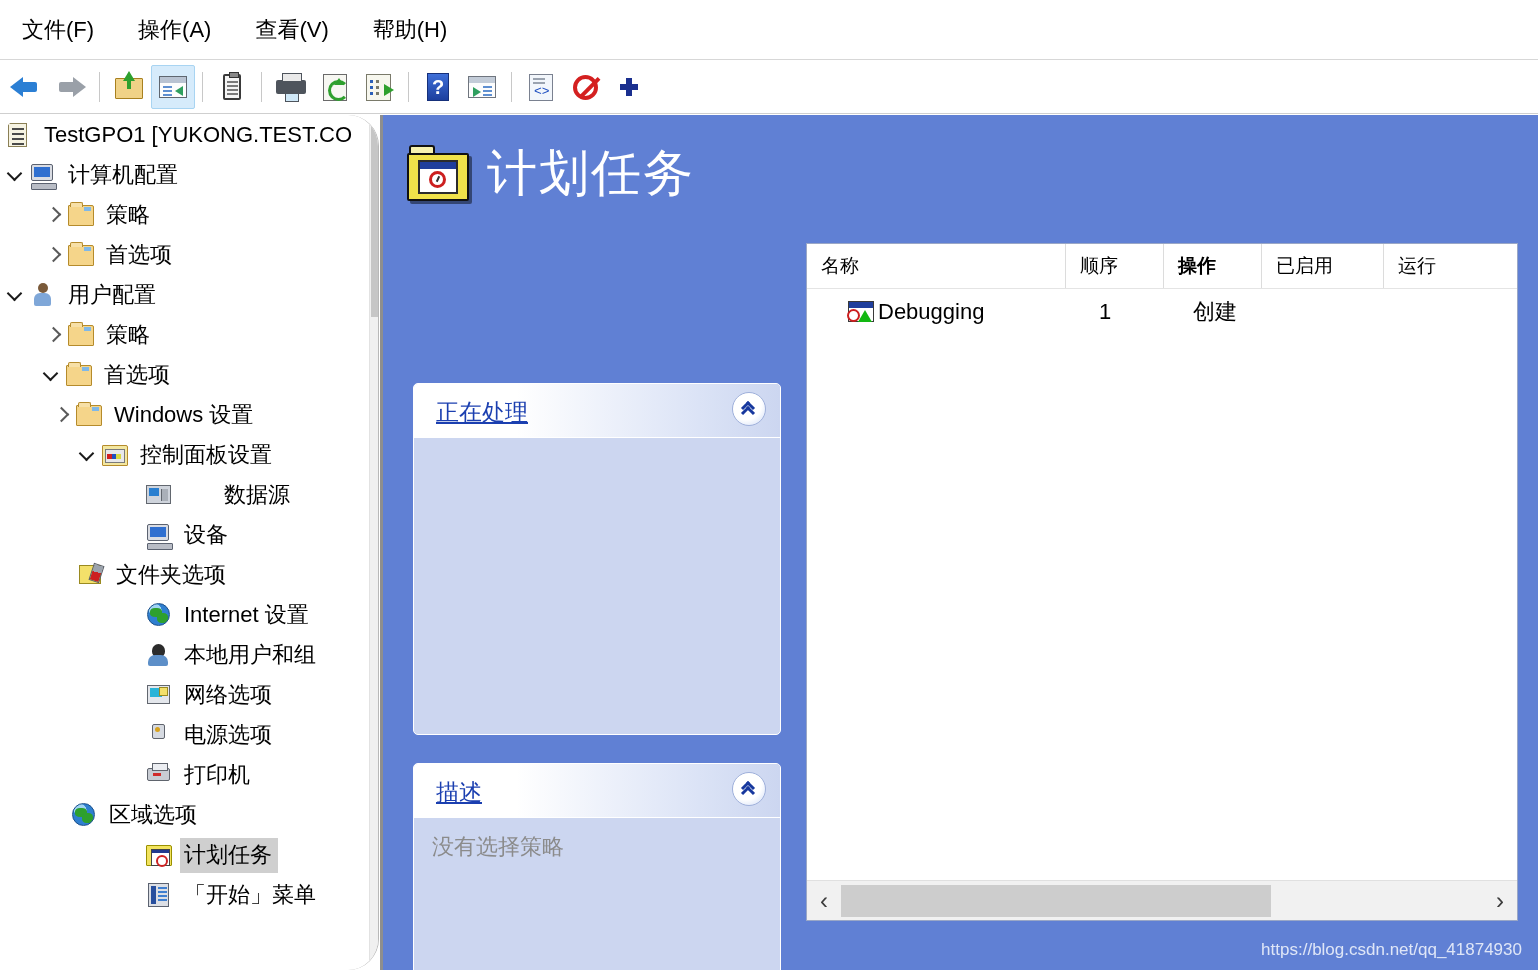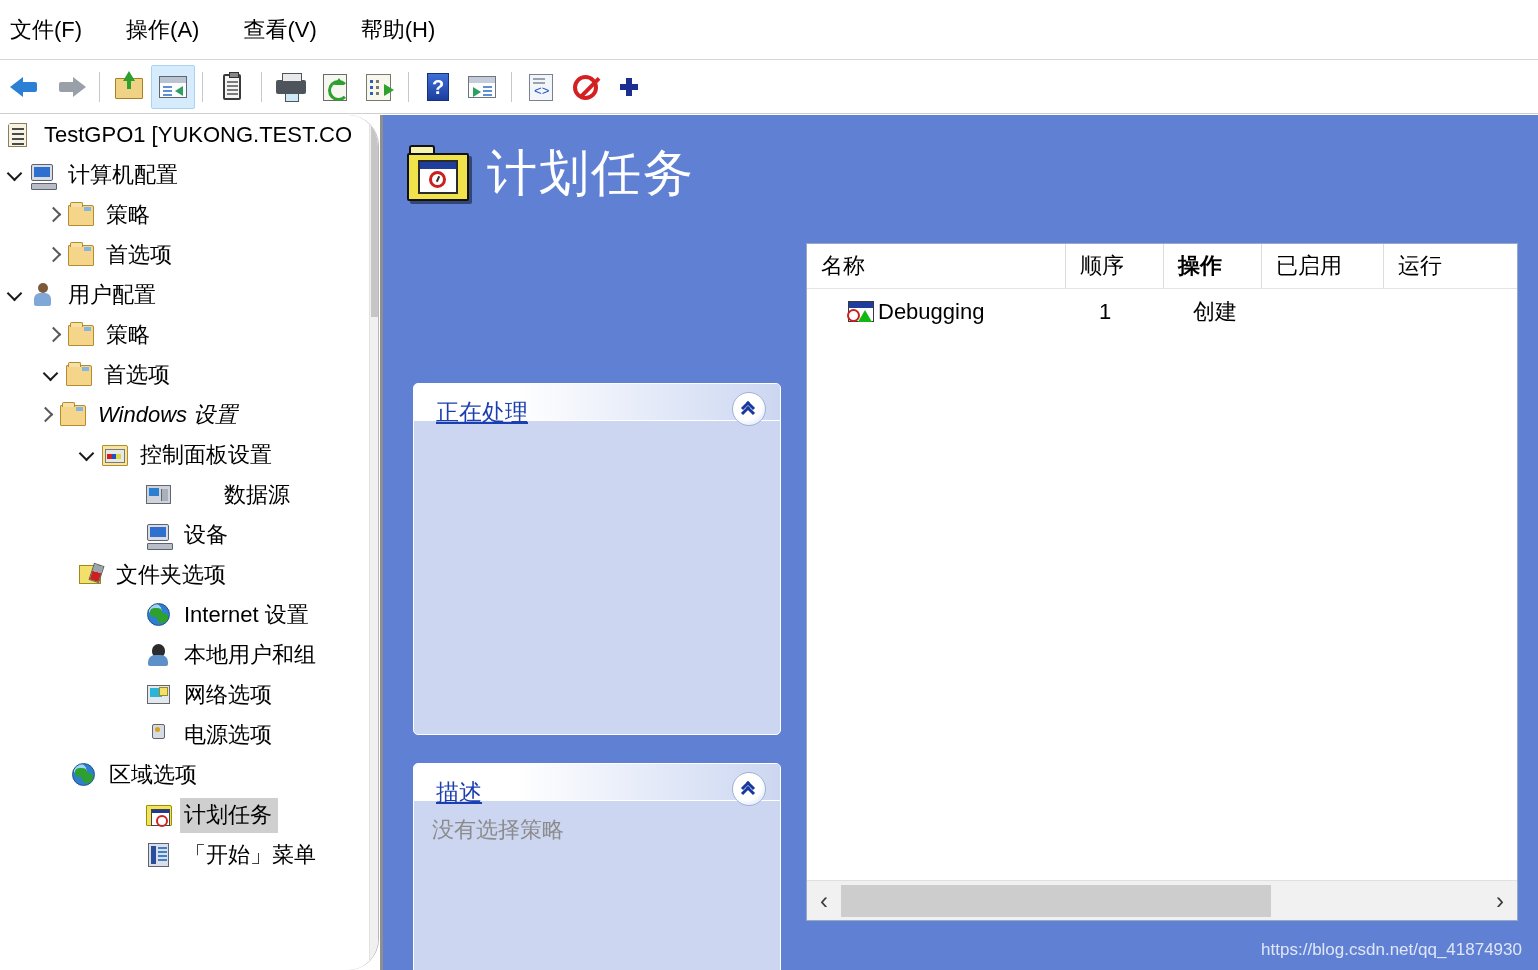--- a/index.html
+++ b/index.html
@@ -11,21 +11,21 @@
     font-family: "Liberation Sans", "DejaVu Sans", sans-serif;
   }
 
   #app { position: relative; width: 1538px; height: 970px; background: #fff; }
 
   
   .menubar {
     position: absolute; left: 0; top: 0; width: 1538px; height: 60px;
     background: #ffffff;
     display: flex; align-items: center;
-    padding-left: 6px;
+    padding-left: 18px;
     border-bottom: 1px solid #d7d7d7;
   }
   .menubar .menu-item {
     font-size: 22px; color: #000; margin-right: 36px;
     padding: 2px 4px; white-space: nowrap; cursor: default;
   }
 
   
   .toolbar {
     position: absolute; left: 0; top: 61px; width: 1538px; height: 53px;
@@ -292,21 +292,21 @@
   
   .card {
     position: absolute; left: 30px;
     width: 368px;
     background: #ccd6f0;
     border: 1px solid #ffffff;
     border-radius: 5px;
     overflow: hidden;
   }
   .card-head {
-    position: relative; height: 37px;
+    position: relative; height: 54px;
     background: linear-gradient(90deg, #ffffff 0%, #ffffff 28%, #dbe3f6 78%, #ccd6f0 100%);
     border-bottom: 1px solid #ffffff;
   }
   .card-title {
     position: absolute; left: 22px; top: 13px;
     font-size: 23px; color: #1b3fb0;
     text-decoration: underline; cursor: pointer; white-space: nowrap;
   }
   .collapse-btn {
     position: absolute; right: 14px; top: 8px;
@@ -338,21 +338,21 @@
     background: #ffffff;
     border: 1px solid #9aa7c6;
     overflow: hidden;
   }
   .lv-header {
     display: flex; height: 45px; background: #ffffff;
     border-bottom: 1px solid #e4e4e4;
   }
   .lv-th {
     position: relative; display: flex; align-items: center;
-    padding-left: 14px; font-size: 22px; color: #000;
+    padding-left: 14px; font-size: 19px; color: #000;
     border-right: 1px solid #dcdcdc; white-space: nowrap;
   }
   .lv-th:last-child { border-right: none; }
   .lv-row {
     display: flex; height: 46px; align-items: center; cursor: default;
   }
   .lv-td {
     display: flex; align-items: center; height: 46px;
     padding-left: 14px; font-size: 22px; color: #000; white-space: nowrap;
     overflow: hidden;
@@ -705,21 +705,21 @@
     <div class="trow" style="padding-left:38px;">
       <span class="twist">
           <span class="chev open"></span>
         </span>
       <span class="ticon">
           <span class="ic-folder"></span>
         </span>
       <span class="tlabel-bg"><span class="tlabel">首选项</span></span>
     </div>
 
-    <div class="trow" style="padding-left:32px;font-style:italic;">
+    <div class="trow" style="padding-left:48px;">
       <span class="twist">
           <span class="chev"></span>
         </span>
       <span class="ticon">
           <span class="ic-folder"></span>
         </span>
       <span class="tlabel-bg"><span class="tlabel">Windows 设置</span></span>
     </div>
     <div class="trow" style="padding-left:74px;">
       <span class="twist">
@@ -765,20 +765,26 @@
       <span class="ticon">
           <span class="ic-net"></span>
         </span>
       <span class="tlabel-bg"><span class="tlabel">网络选项</span></span>
     </div>
     <div class="trow" style="padding-left:144px;">
       <span class="ticon">
           <span class="ic-power"></span>
         </span>
       <span class="tlabel-bg"><span class="tlabel">电源选项</span></span>
+    </div>
+    <div class="trow" style="padding-left:144px;">
+      <span class="ticon">
+          <span class="ic-printer"></span>
+        </span>
+      <span class="tlabel-bg"><span class="tlabel">打印机</span></span>
     </div>
     <div class="trow" style="padding-left:69px;">
       <span class="ticon">
           <span class="ic-globe"></span>
         </span>
       <span class="tlabel-bg"><span class="tlabel">区域选项</span></span>
     </div>
     <div class="trow selected" style="padding-left:144px;">
       <span class="ticon">
           <span class="ic-folder-task"></span>

